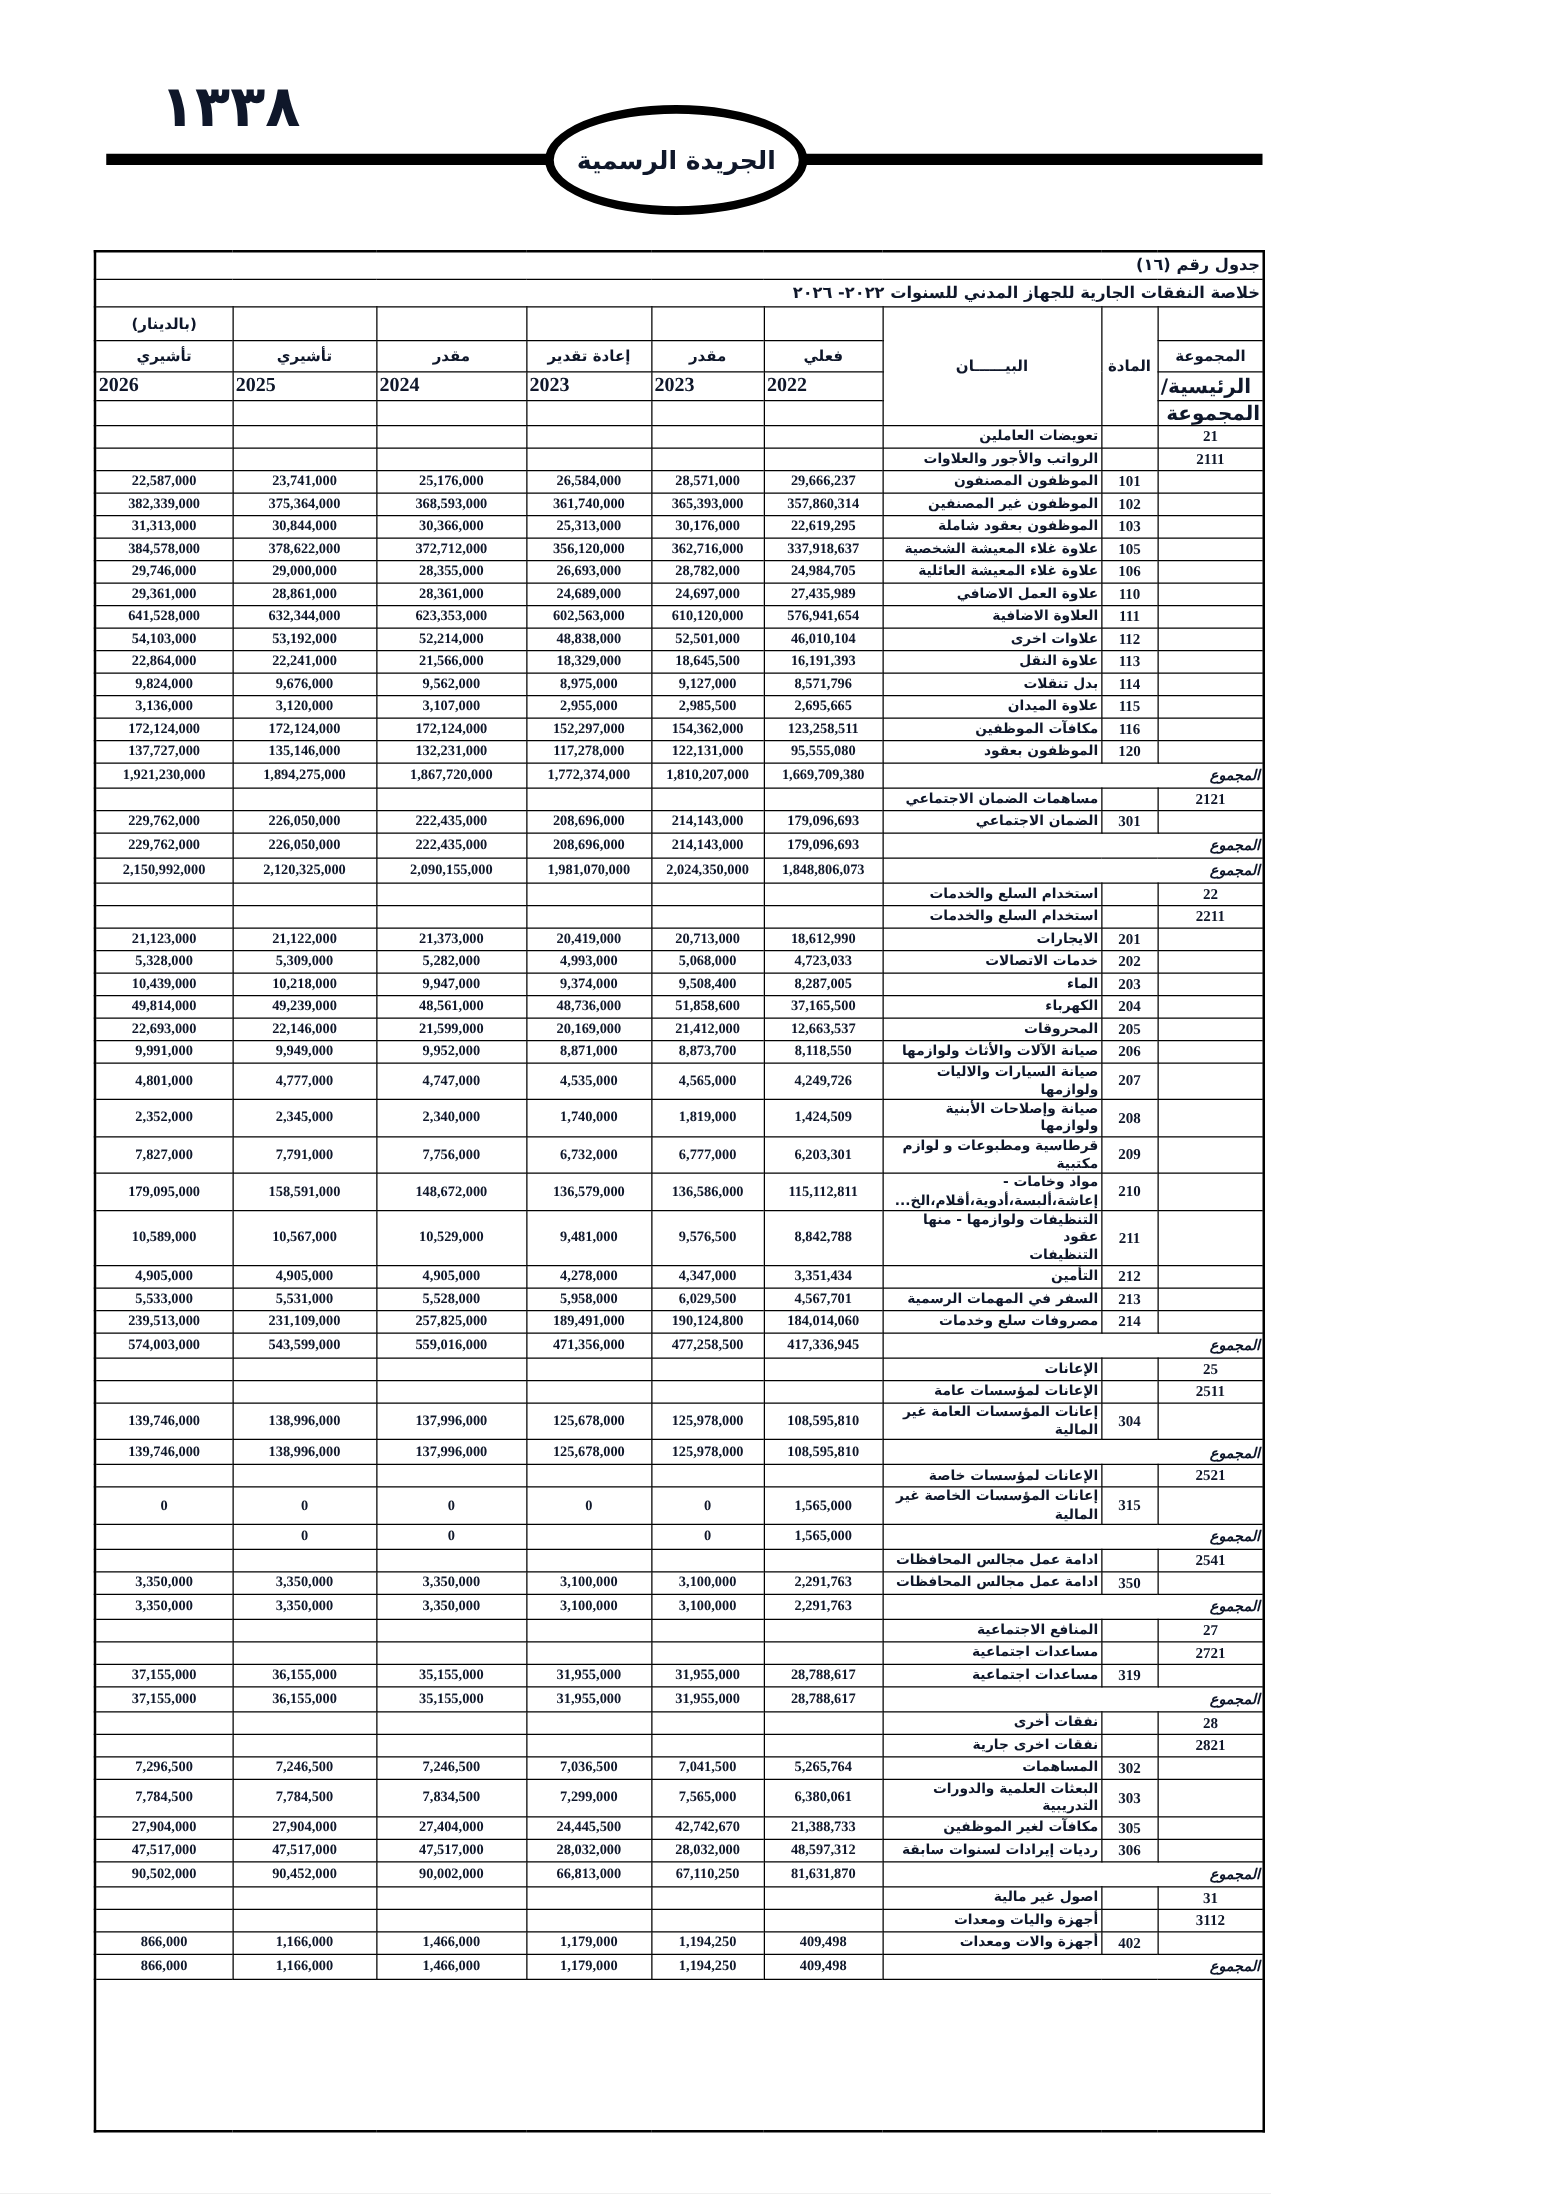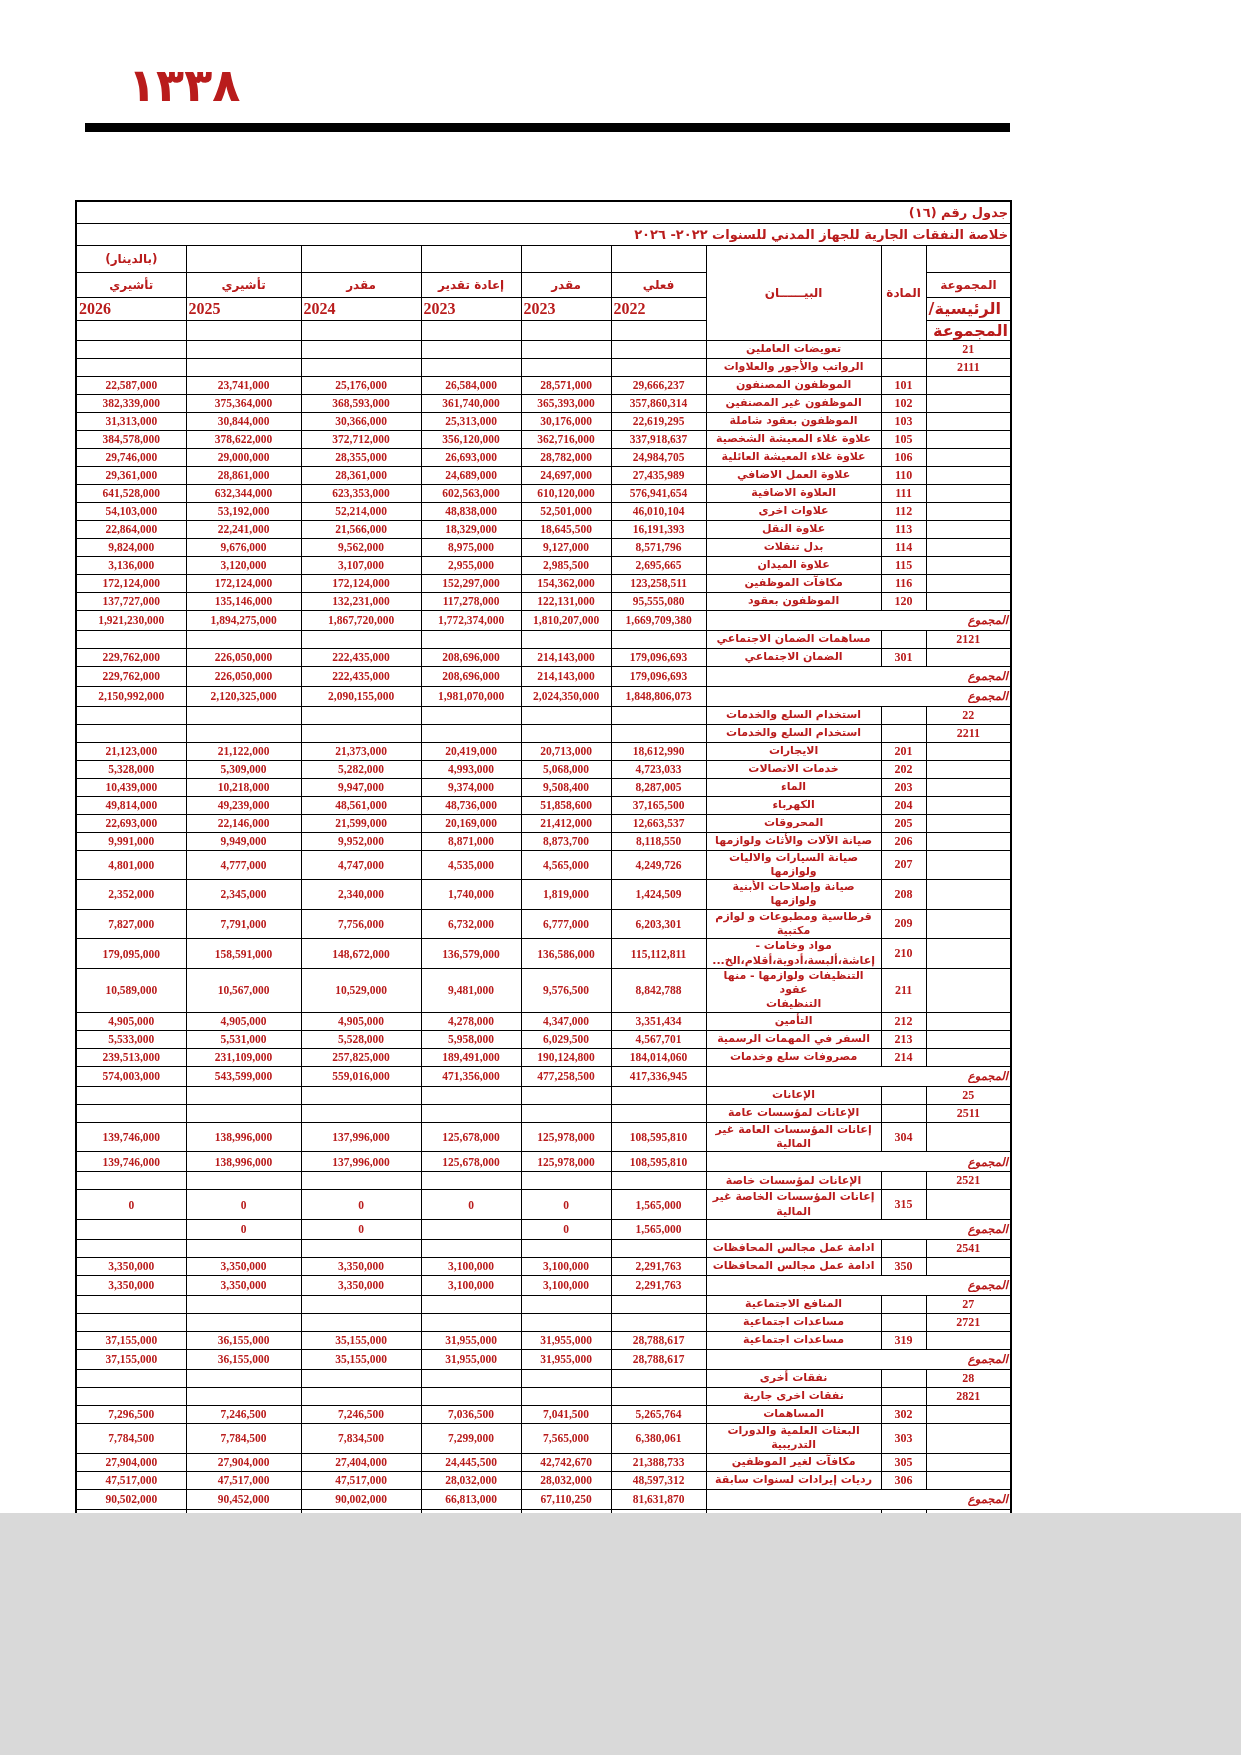--- a/index.html
+++ b/index.html
@@ -1,17 +1,17 @@
 <!DOCTYPE html>
 <html dir="rtl" lang="ar"><head>
 <meta charset="utf-8">
 <style>
   html,body{margin:0;padding:0;background:#d9d9d9;}
-  .page{position:relative;width:1241px;height:1513px;background:#ffffff;margin:0 auto;
-        font-family:"DejaVu Sans",sans-serif;overflow:hidden;color:#b91c1c;}
+  .page{position:relative;width:1241px;height:1755px;background:#ffffff;margin:0 auto;
+        font-family:"DejaVu Sans",sans-serif;overflow:hidden;color:#0f172a;}
 
   
   .page-number{position:absolute;top:58px;left:128px;font-size:46px;font-weight:bold;letter-spacing:6px;}
   .header-rule{position:absolute;top:123px;left:85px;width:925px;height:9px;background:#000;}
   .gazette-badge{position:absolute;top:84px;left:436px;width:210px;height:88px;background:#fff;
                  border:7px solid #000;border-radius:50%;display:flex;align-items:center;justify-content:center;
                  z-index:2;box-sizing:border-box;}
   .gazette-badge span{font-size:20px;font-weight:bold;}
 
   
@@ -24,31 +24,34 @@
   .hE td{height:23px;font-size:16px;text-align:left;}
   .hF td{height:12px;}
   .hart{font-size:12px;text-align:center;vertical-align:middle;}
   .hdesc{font-size:13px;text-align:center;vertical-align:middle;margin-top:24px;}
   .yr{font-family:"Liberation Serif",serif;font-size:14px;}
 
   .r-item td,.r-section td{height:18px;}
   .r-total td{height:20px;}
   .num{font-family:"Liberation Serif",serif;font-size:11.5px;text-align:center;}
   .group,.article{font-family:"Liberation Serif",serif;font-size:12px;text-align:center;}
-  .desc{font-size:11px;text-align:center;white-space:pre-line;line-height:1.3;padding:1px 2px;}
+  .desc{font-size:11px;text-align:right;white-space:pre-line;line-height:1.3;padding:1px 2px;}
   .total-label{font-size:11.5px;text-align:right;padding-left:10px;font-style:italic;}
   .filler td{height:122px;}
 </style>
 </head>
 <body>
 
 <div class="page">
 
   <div class="page-number">١٣٣٨</div>
   <div class="header-rule"></div>
+  <div class="gazette-badge">
+    <span>الجريدة الرسمية</span>
+  </div>
 
   <table class="main">
     <colgroup>
       <col style="width:85px">
         <col style="width:45px">
         <col style="width:175px">
       <col style="width:95px">
         <col style="width:90px">
         <col style="width:100px">
       <col style="width:120px">

